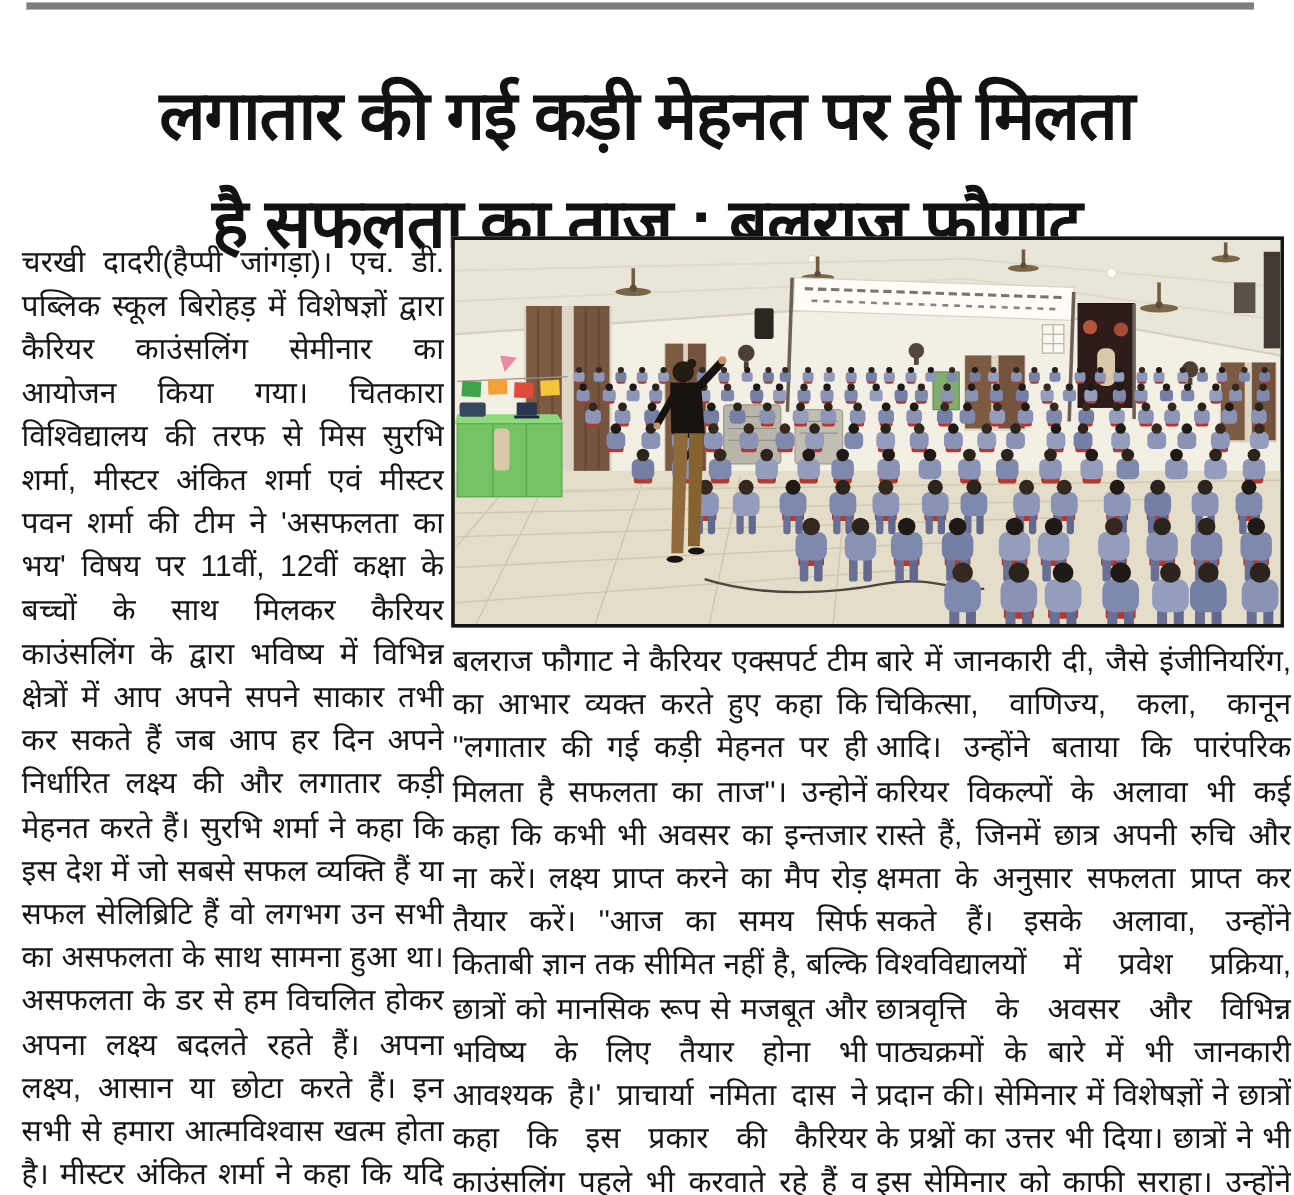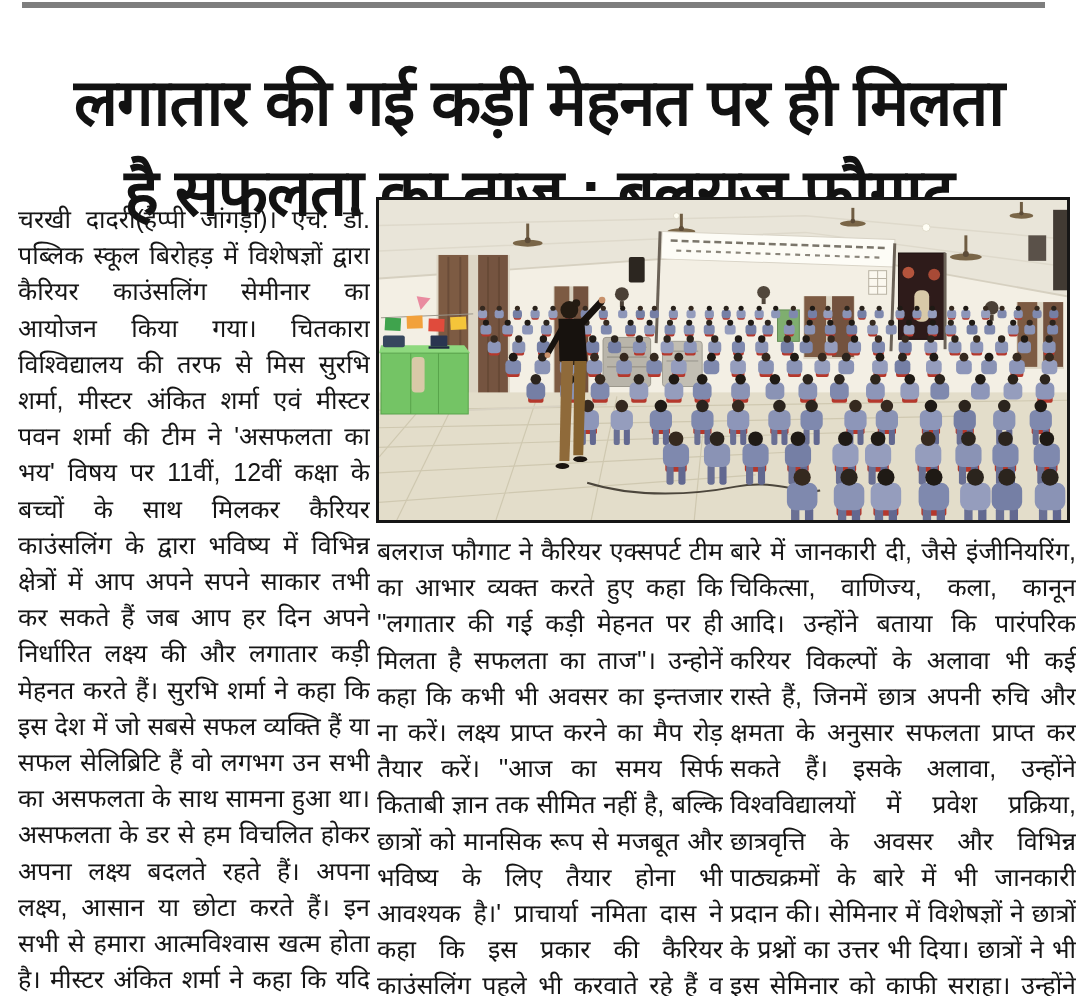--- a/index.html
+++ b/index.html
@@ -1,20 +1,20 @@
 <!DOCTYPE html>
 <html><head>
 <meta charset="utf-8">
 <style>
   html,body{margin:0;padding:0;}
   body{width:1078px;height:996px;background:#ffffff;font-family:"Liberation Sans","DejaVu Sans",sans-serif;}
   .page{position:relative;width:1078px;height:996px;background:#ffffff;overflow:hidden;}
   .top-bar{position:absolute;left:22px;top:2px;width:1023px;height:6px;background:#7e7e7e;}
   .headline{position:absolute;left:0;top:14px;width:1078px;text-align:center;color:#121212;
-            font-weight:900;font-size:65px;line-height:90px;letter-spacing:-1px;}
+            font-weight:900;font-size:57px;line-height:90px;letter-spacing:-1px;}
   .headline .hl{display:block;white-space:nowrap;}
   .col{position:absolute;color:#161616;font-size:25px;line-height:36.2px;text-align:justify;overflow:hidden;}
   .col-1{left:18px;top:201px;width:352px;height:795px;}
   .col-2{left:377px;top:533px;width:346px;height:463px;}
   .col-3{left:730px;top:533px;width:346px;height:463px;}
   .dateline{font-weight:normal;}
   figure.photo{position:absolute;left:376px;top:197px;width:694px;height:326px;margin:0;
                border:3px solid #161616;box-sizing:border-box;background:#efece2;}
   figure.photo svg{display:block;width:100%;height:100%;}
 </style>

